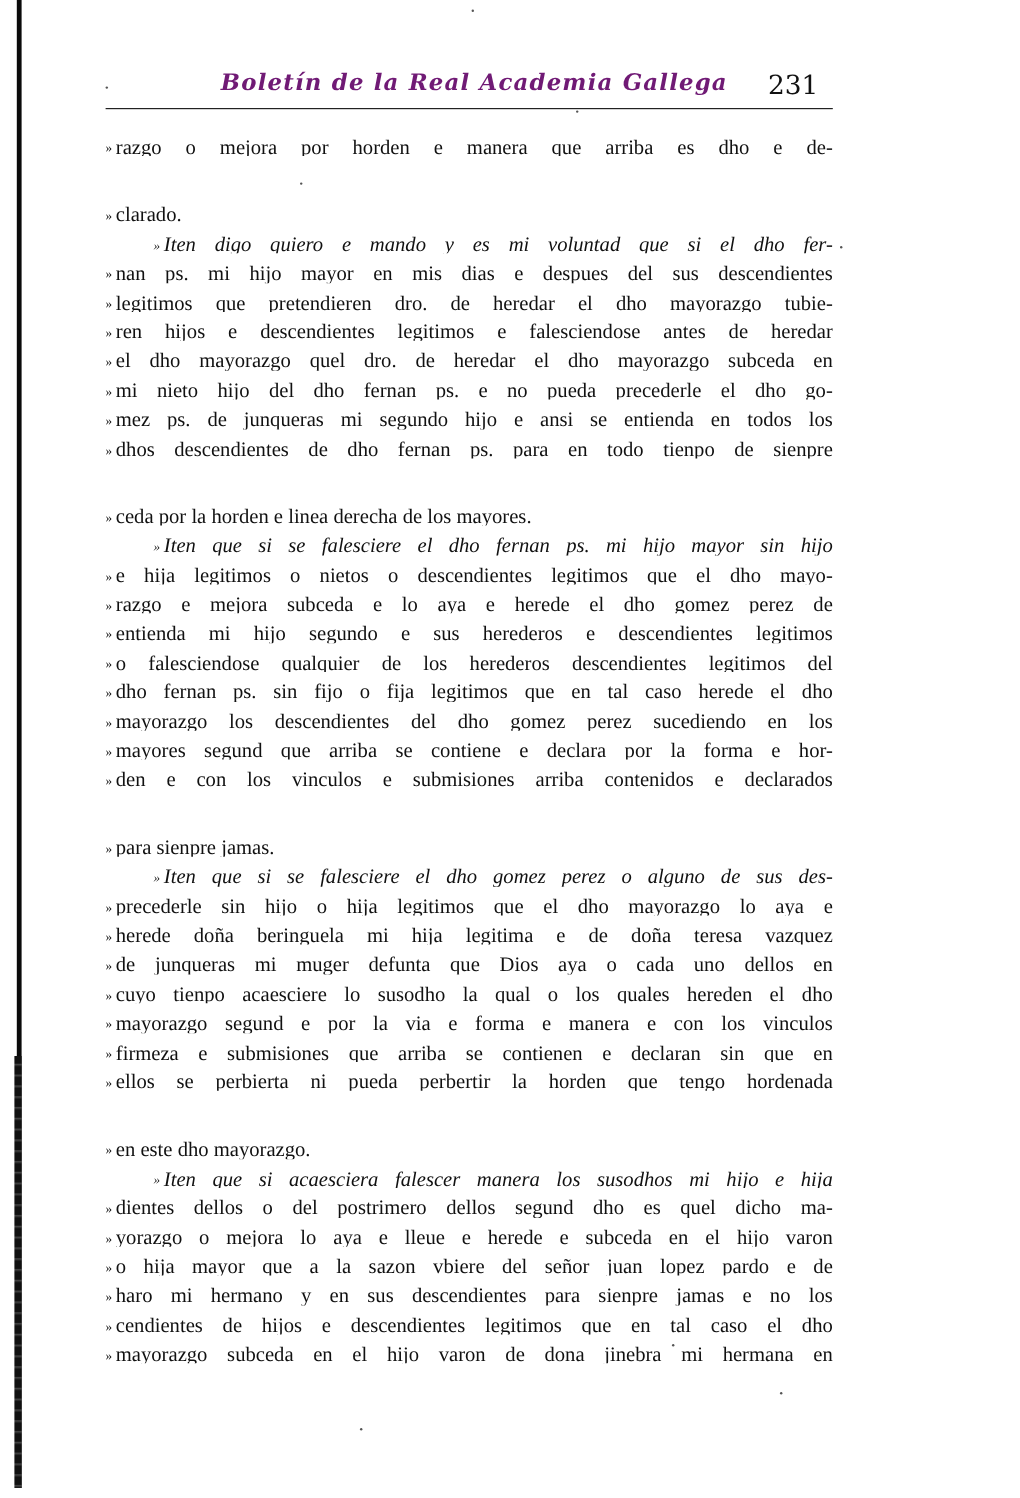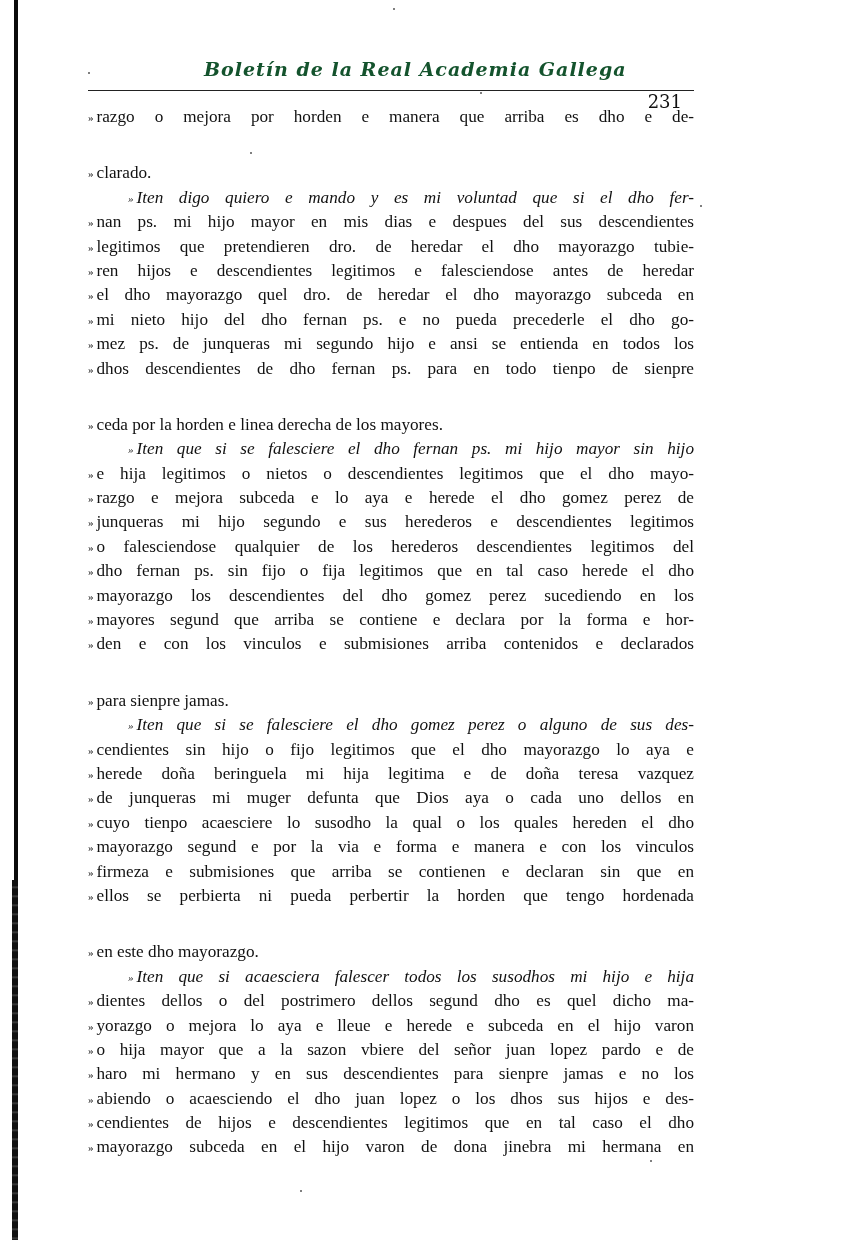--- a/index.html
+++ b/index.html
@@ -39,56 +39,55 @@
   }
   .running-head {
     position: absolute;
     top: 58px;
     left: 0;
     width: 606px;
     height: 30px;
   }
   .running-title {
     position: absolute;
-    left: 116px;
+    left: 96px;
     top: 0;
     font-family: "DejaVu Serif", serif;
     font-size: 19px;
     letter-spacing: 1px;
     font-style: italic;
     font-weight: bold;
-    color: #14532d;
+    color: #701a75;
     white-space: nowrap;
   }
   .page-number {
     position: absolute;
     right: 12px;
     top: 1px;
     font-family: "DejaVu Serif", serif;
-    font-size: 18px;
+    font-size: 22px;
     color: #111;
-    margin-top: 32px;
   }
   .head-rule {
     position: absolute;
     top: 90px;
     left: 0;
     width: 606px;
     height: 0;
     border-top: 1px solid #222;
   }
   .body-text {
     position: absolute;
     top: 106px;
     left: 0;
     width: 606px;
   }
   .line {
     height: 24.4px;
-    line-height: 21px;
+    line-height: 33px;
     font-size: 17.2px;
     white-space: nowrap;
     text-align: justify;
     text-align-last: justify;
     overflow: hidden;
   }
   .line.last {
     text-align-last: left;
     margin-top: 32px;
   }
@@ -130,42 +129,41 @@
       <div class="line"><span class="guillemet">»</span><span>legitimos que pretendieren dro. de heredar el dho mayorazgo tubie-</span></div>
       <div class="line"><span class="guillemet">»</span><span>ren hijos e descendientes legitimos e falesciendose antes de heredar</span></div>
       <div class="line"><span class="guillemet">»</span><span>el dho mayorazgo quel dro. de heredar el dho mayorazgo subceda en</span></div>
       <div class="line"><span class="guillemet">»</span><span>mi nieto hijo del dho fernan ps. e no pueda precederle el dho go-</span></div>
       <div class="line"><span class="guillemet">»</span><span>mez ps. de junqueras mi segundo hijo e ansi se entienda en todos los</span></div>
       <div class="line"><span class="guillemet">»</span><span>dhos descendientes de dho fernan ps. para en todo tienpo de sienpre</span></div>
       <div class="line last"><span class="guillemet">»</span><span>ceda por la horden e linea derecha de los mayores.</span></div>
       <div class="line indent"><span class="guillemet">»</span><span>Iten que si se falesciere el dho fernan ps. mi hijo mayor sin hijo</span></div>
       <div class="line"><span class="guillemet">»</span><span>e hija legitimos o nietos o descendientes legitimos que el dho mayo-</span></div>
       <div class="line"><span class="guillemet">»</span><span>razgo e mejora subceda e lo aya e herede el dho gomez perez de</span></div>
-      <div class="line"><span class="guillemet">»</span><span>junqueras mi hijo segundo e sus herederos e descendientes legitimos</span></div>
+      <div class="line"><span class="guillemet">»</span><span>entienda mi hijo segundo e sus herederos e descendientes legitimos</span></div>
       <div class="line"><span class="guillemet">»</span><span>o falesciendose qualquier de los herederos descendientes legitimos del</span></div>
       <div class="line"><span class="guillemet">»</span><span>dho fernan ps. sin fijo o fija legitimos que en tal caso herede el dho</span></div>
       <div class="line"><span class="guillemet">»</span><span>mayorazgo los descendientes del dho gomez perez sucediendo en los</span></div>
       <div class="line"><span class="guillemet">»</span><span>mayores segund que arriba se contiene e declara por la forma e hor-</span></div>
       <div class="line"><span class="guillemet">»</span><span>den e con los vinculos e submisiones arriba contenidos e declarados</span></div>
       <div class="line last"><span class="guillemet">»</span><span>para sienpre jamas.</span></div>
       <div class="line indent"><span class="guillemet">»</span><span>Iten que si se falesciere el dho gomez perez o alguno de sus des-</span></div>
-      <div class="line"><span class="guillemet">»</span><span>cendientes sin hijo o fijo legitimos que el dho mayorazgo lo aya e</span></div>
+      <div class="line"><span class="guillemet">»</span><span>precederle sin hijo o hija legitimos que el dho mayorazgo lo aya e</span></div>
       <div class="line"><span class="guillemet">»</span><span>herede doña beringuela mi hija legitima e de doña teresa vazquez</span></div>
       <div class="line"><span class="guillemet">»</span><span>de junqueras mi muger defunta que Dios aya o cada uno dellos en</span></div>
       <div class="line"><span class="guillemet">»</span><span>cuyo tienpo acaesciere lo susodho la qual o los quales hereden el dho</span></div>
       <div class="line"><span class="guillemet">»</span><span>mayorazgo segund e por la via e forma e manera e con los vinculos</span></div>
       <div class="line"><span class="guillemet">»</span><span>firmeza e submisiones que arriba se contienen e declaran sin que en</span></div>
       <div class="line"><span class="guillemet">»</span><span>ellos se perbierta ni pueda perbertir la horden que tengo hordenada</span></div>
       <div class="line last"><span class="guillemet">»</span><span>en este dho mayorazgo.</span></div>
-      <div class="line indent"><span class="guillemet">»</span><span>Iten que si acaesciera falescer todos los susodhos mi hijo e hija</span></div>
+      <div class="line indent"><span class="guillemet">»</span><span>Iten que si acaesciera falescer manera los susodhos mi hijo e hija</span></div>
       <div class="line"><span class="guillemet">»</span><span>dientes dellos o del postrimero dellos segund dho es quel dicho ma-</span></div>
       <div class="line"><span class="guillemet">»</span><span>yorazgo o mejora lo aya e lleue e herede e subceda en el hijo varon</span></div>
       <div class="line"><span class="guillemet">»</span><span>o hija mayor que a la sazon vbiere del señor juan lopez pardo e de</span></div>
       <div class="line"><span class="guillemet">»</span><span>haro mi hermano y en sus descendientes para sienpre jamas e no los</span></div>
-      <div class="line"><span class="guillemet">»</span><span>abiendo o acaesciendo el dho juan lopez o los dhos sus hijos e des-</span></div>
       <div class="line"><span class="guillemet">»</span><span>cendientes de hijos e descendientes legitimos que en tal caso el dho</span></div>
       <div class="line"><span class="guillemet">»</span><span>mayorazgo subceda en el hijo varon de dona jinebra mi hermana en</span></div>
     </div>
 </div>
 
 <div class="speck" style="left:88px;top:72px"></div>
 <div class="speck" style="left:393px;top:8px"></div>
 <div class="speck" style="left:480px;top:92px"></div>
 <div class="speck" style="left:700px;top:205px"></div>
 <div class="speck" style="left:250px;top:152px"></div>

